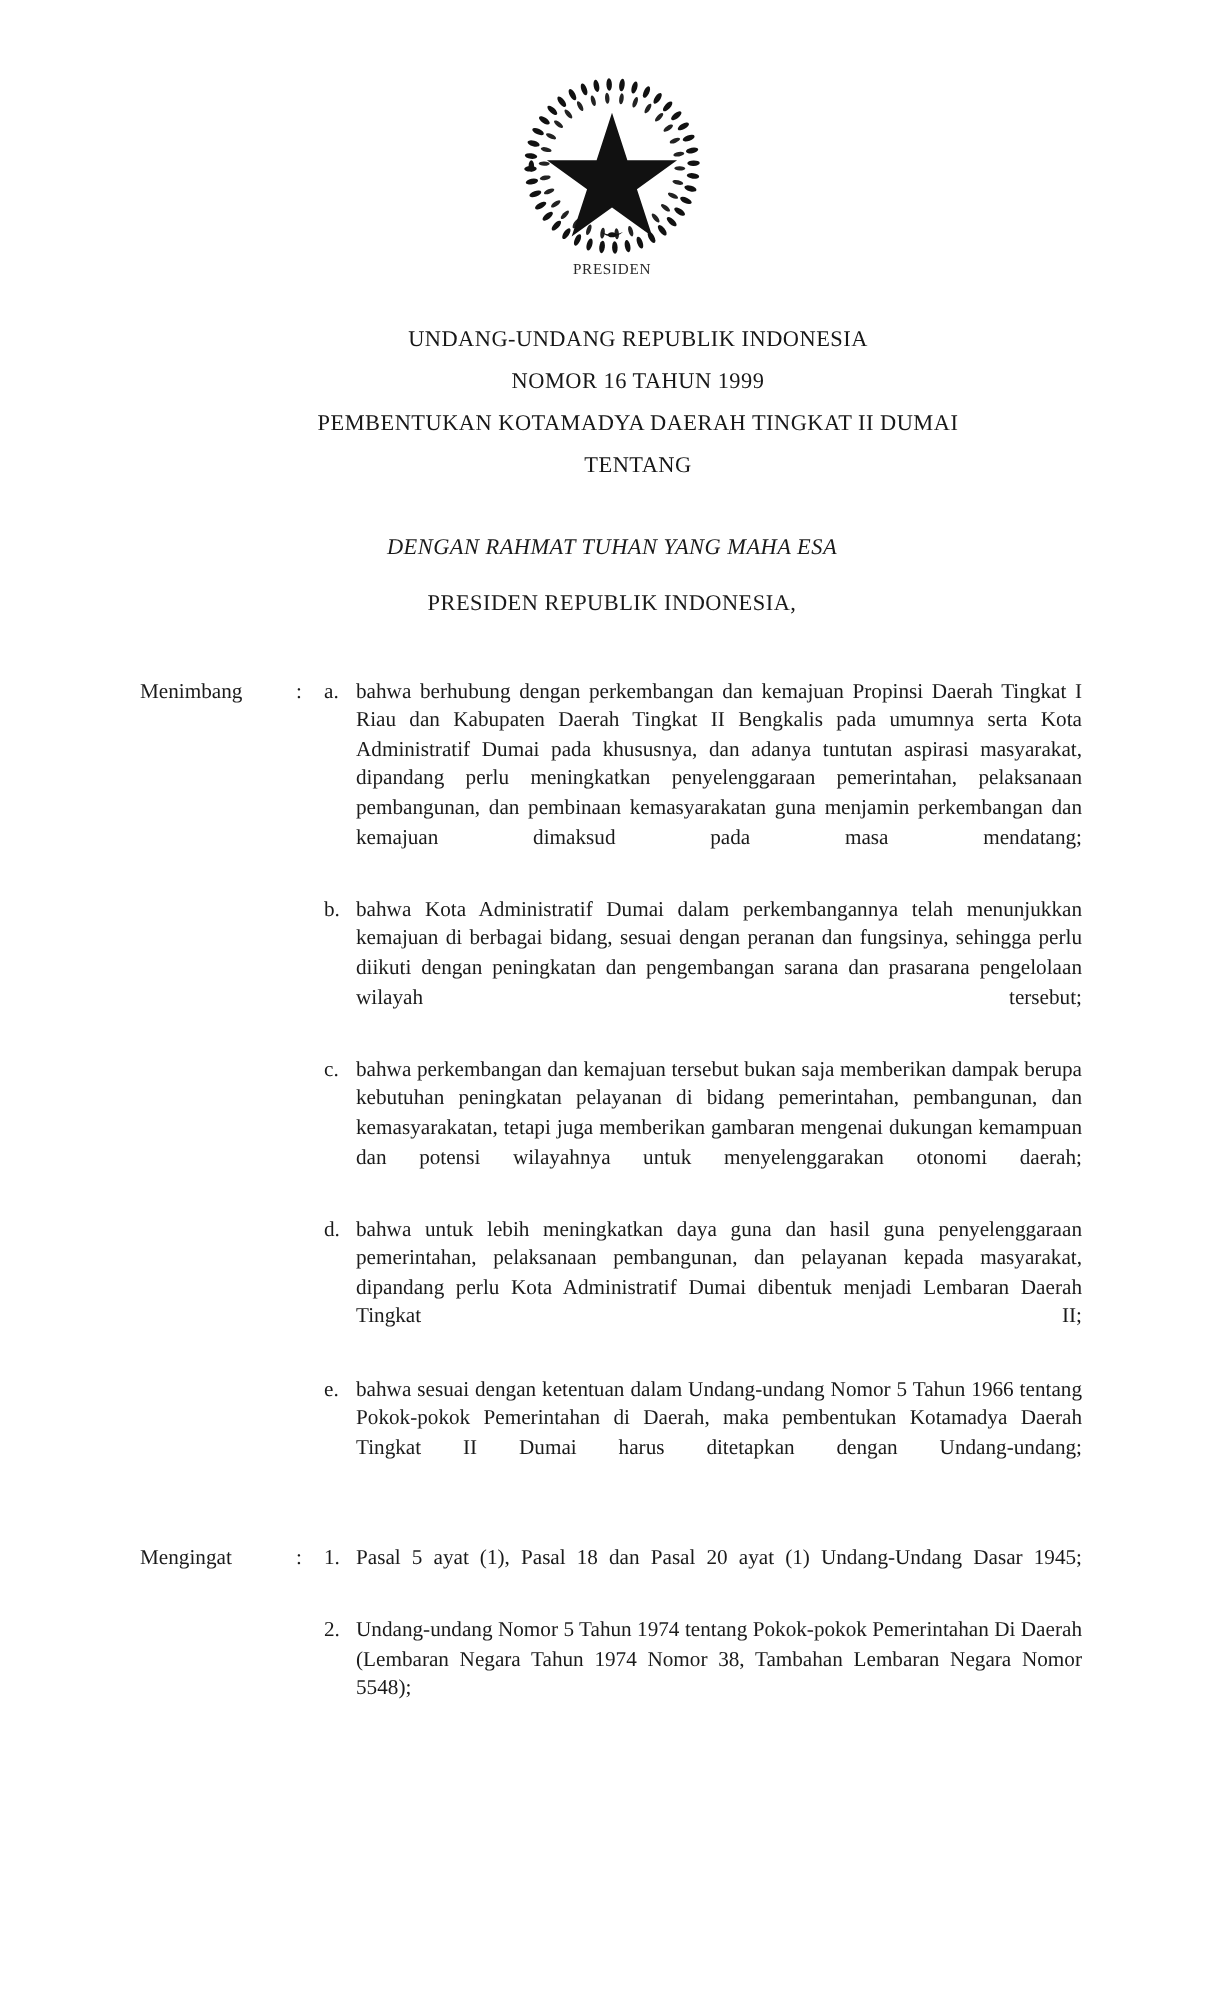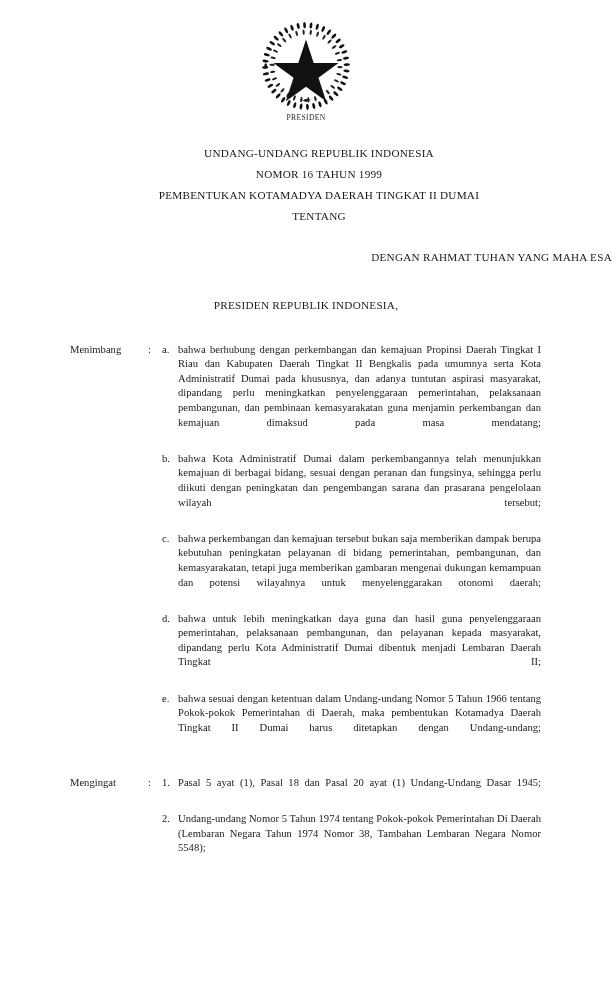--- a/index.html
+++ b/index.html
@@ -18,21 +18,21 @@
 
   .page {
     width: 612px;
     height: 1008px;
     position: relative;
     box-sizing: border-box;
   }
 
   
   .emblem-block {
-    padding-top: 22px;
+    padding-top: 39px;
     text-align: center;
   }
   .emblem-svg {
     display: block;
     margin: 0 auto;
   }
   .emblem-caption {
     margin-top: 3px;
     font-size: 7.6px;
     line-height: 9.6px;
@@ -48,29 +48,30 @@
   .title-line {
     font-size: 11.2px;
     line-height: 21px;
     letter-spacing: 0.25px;
     color: #171717;
     margin-left: 26px;
   }
 
   .enactment-block {
     margin-top: 20px;
-    text-align: right;
+    text-align: center;
+    font-style: italic;
   }
   .enactment-line {
     font-size: 11.2px;
     line-height: 20px;
     letter-spacing: 0.25px;
   }
   .authority-block {
-    margin-top: 28px;
+    margin-top: 8px;
     text-align: center;
   }
   .authority-line {
     font-size: 11.2px;
     line-height: 20px;
     letter-spacing: 0.25px;
   }
 
   
   .clause-section {

